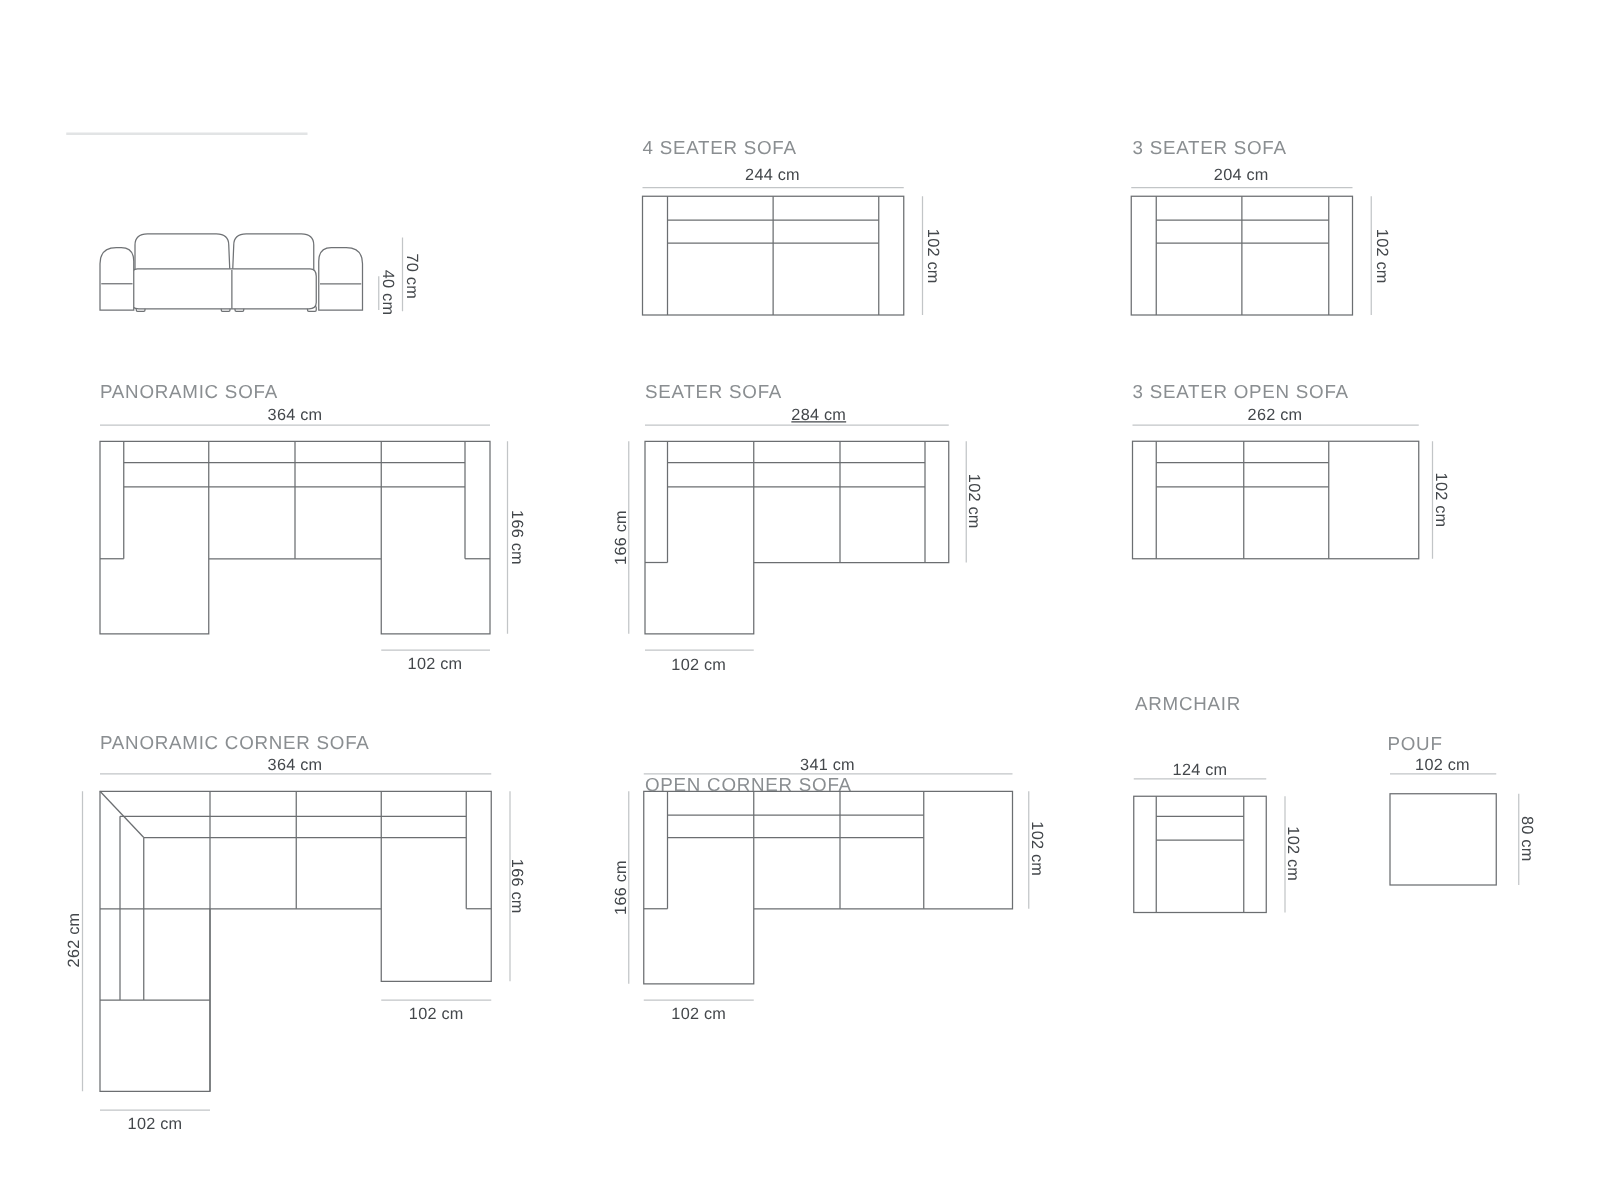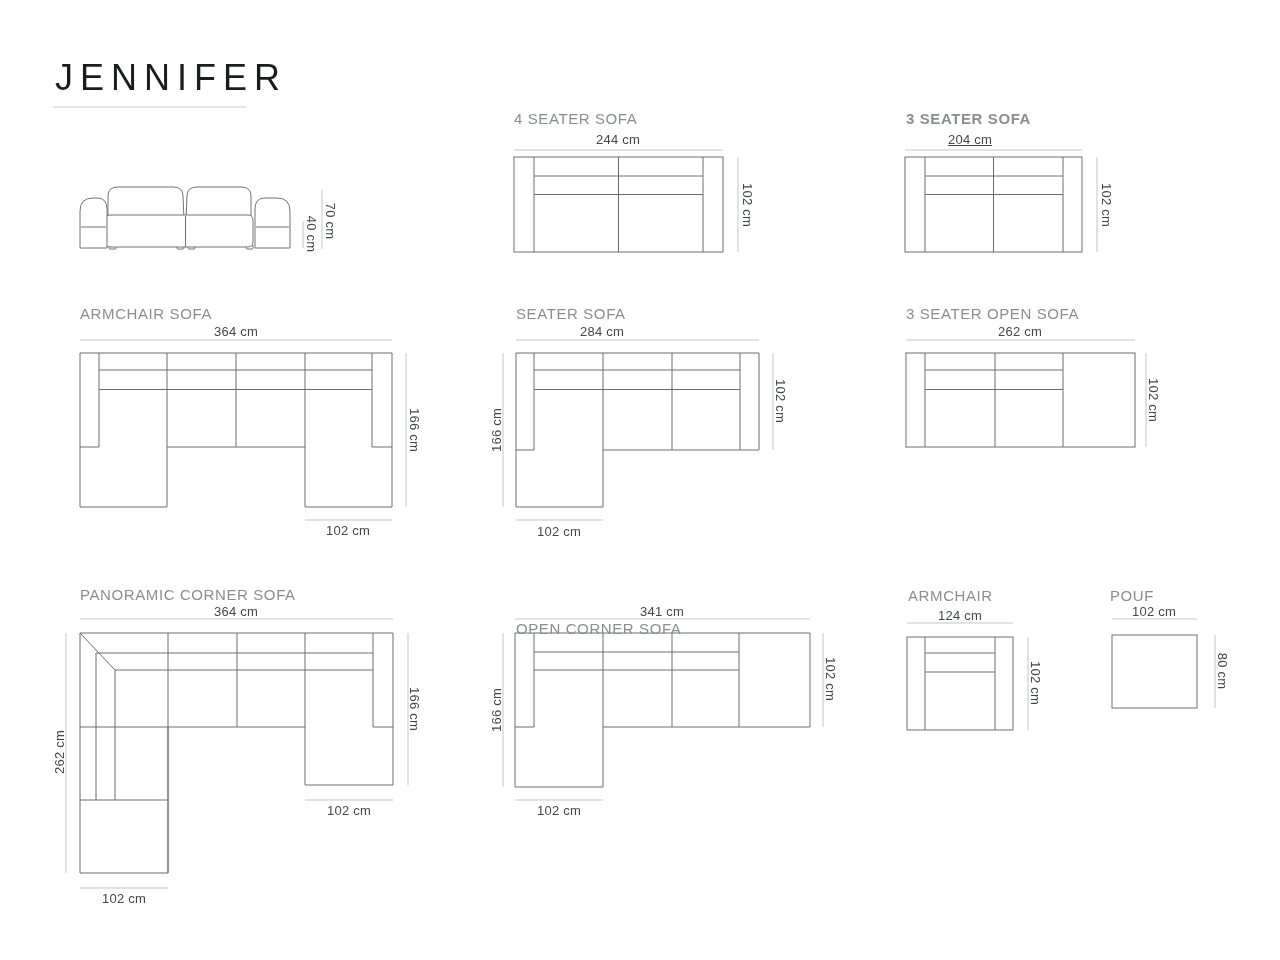--- a/index.html
+++ b/index.html
@@ -35,21 +35,20 @@
   svg.drawings{position:absolute;left:0;top:0;}
   .plan{stroke:#6b6e71;stroke-width:1;fill:none;}
   .hero{stroke:#6f7275;stroke-width:1;fill:#ffffff;}
   .dimline{stroke:#c2c5c7;stroke-width:1;fill:none;}
 </style>
 </head>
 <body>
 
 <div class="page">
 
-  <h1 class="title">JENNIFER</h1>
   <div class="title-underline"></div>
 
   <svg class="drawings" width="1280" height="960" viewBox="0 0 1280 960">
 
     <g>
 
       <rect class="hero" x="109" y="245" width="7" height="4" rx="1"></rect>
       <rect class="hero" x="177" y="245" width="7" height="4" rx="1"></rect>
       <rect class="hero" x="188" y="245" width="7" height="4" rx="1"></rect>
       <rect class="hero" x="246" y="245" width="7" height="4" rx="1"></rect>
@@ -180,43 +179,43 @@
     </g>
 
     <g>
       <line class="dimline" x1="1112" y1="619" x2="1197" y2="619"></line>
       <rect class="plan" x="1112" y="635" width="85" height="73"></rect>
       <line class="dimline" x1="1215" y1="635" x2="1215" y2="708"></line>
     </g>
   </svg>
 
   <div class="sec-label" style="left:514px;top:110px;">4 SEATER SOFA</div>
-  <div class="sec-label" style="left:906px;top:110px;font-weight:bold;">3 SEATER SOFA</div>
-  <div class="sec-label" style="left:80px;top:305px;">ARMCHAIR SOFA</div>
+  <div class="sec-label" style="left:906px;top:110px;">3 SEATER SOFA</div>
+  <div class="sec-label" style="left:80px;top:305px;">PANORAMIC SOFA</div>
   <div class="sec-label" style="left:516px;top:305px;">SEATER SOFA</div>
   <div class="sec-label" style="left:906px;top:305px;">3 SEATER OPEN SOFA</div>
   <div class="sec-label" style="left:80px;top:586px;text-align:center;">PANORAMIC CORNER SOFA</div>
   <div class="sec-label" style="left:516px;top:586px;margin-top:34px;">OPEN CORNER SOFA</div>
-  <div class="sec-label" style="left:908px;top:587px;">ARMCHAIR</div>
+  <div class="sec-label" style="left:908px;top:555px;">ARMCHAIR</div>
   <div class="sec-label" style="left:1110px;top:587px;">POUF</div>
 
   <div class="dim vdim-r" style="left:311px;top:234px;">40 cm</div>
   <div class="dim vdim-r" style="left:330px;top:221px;">70 cm</div>
 
   <div class="dim hdim" style="left:618px;top:132px;">244 cm</div>
   <div class="dim vdim-r" style="left:747px;top:205px;">102 cm</div>
 
-  <div class="dim hdim" style="left:970px;top:132px;text-decoration:underline;">204 cm</div>
+  <div class="dim hdim" style="left:993px;top:132px;">204 cm</div>
   <div class="dim vdim-r" style="left:1106px;top:205px;">102 cm</div>
 
   <div class="dim hdim" style="left:236px;top:324px;">364 cm</div>
   <div class="dim vdim-r" style="left:414px;top:430px;">166 cm</div>
   <div class="dim hdim" style="left:348px;top:523px;">102 cm</div>
 
-  <div class="dim hdim" style="left:602px;top:324px;">284 cm</div>
+  <div class="dim hdim" style="left:655px;top:324px;text-decoration:underline;">284 cm</div>
   <div class="dim vdim-l" style="left:496px;top:430px;">166 cm</div>
   <div class="dim vdim-r" style="left:780px;top:401px;">102 cm</div>
   <div class="dim hdim" style="left:559px;top:524px;">102 cm</div>
 
   <div class="dim hdim" style="left:1020px;top:324px;">262 cm</div>
   <div class="dim vdim-r" style="left:1153px;top:400px;">102 cm</div>
 
   <div class="dim hdim" style="left:236px;top:604px;">364 cm</div>
   <div class="dim vdim-l" style="left:59px;top:752px;">262 cm</div>
   <div class="dim vdim-r" style="left:414px;top:709px;">166 cm</div>

